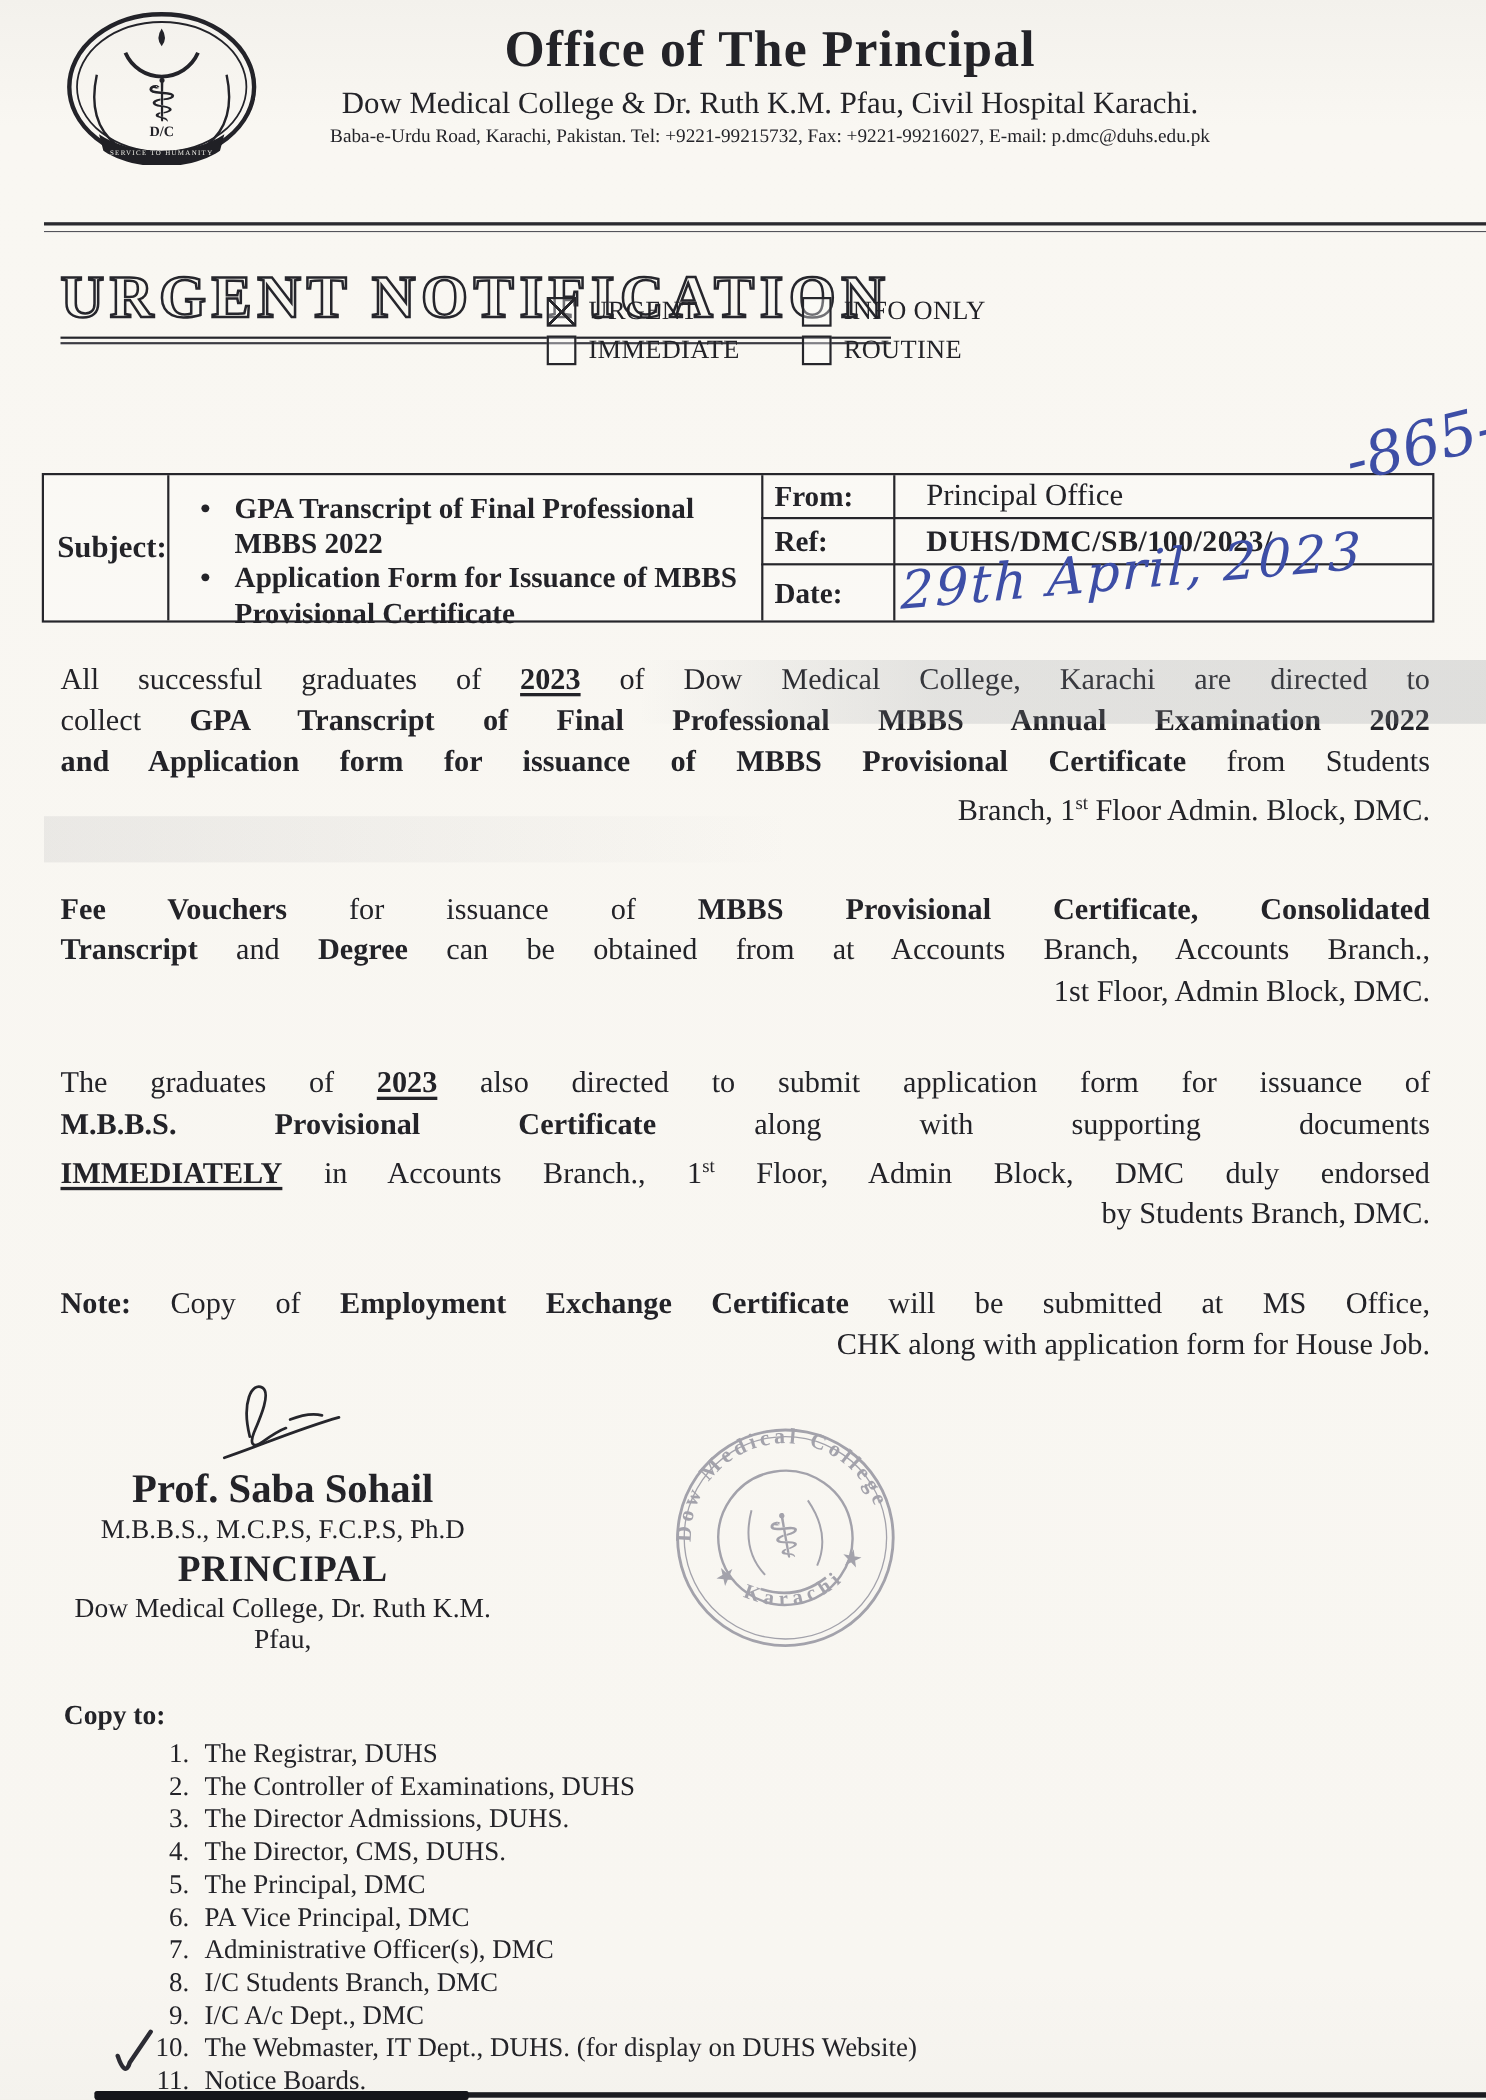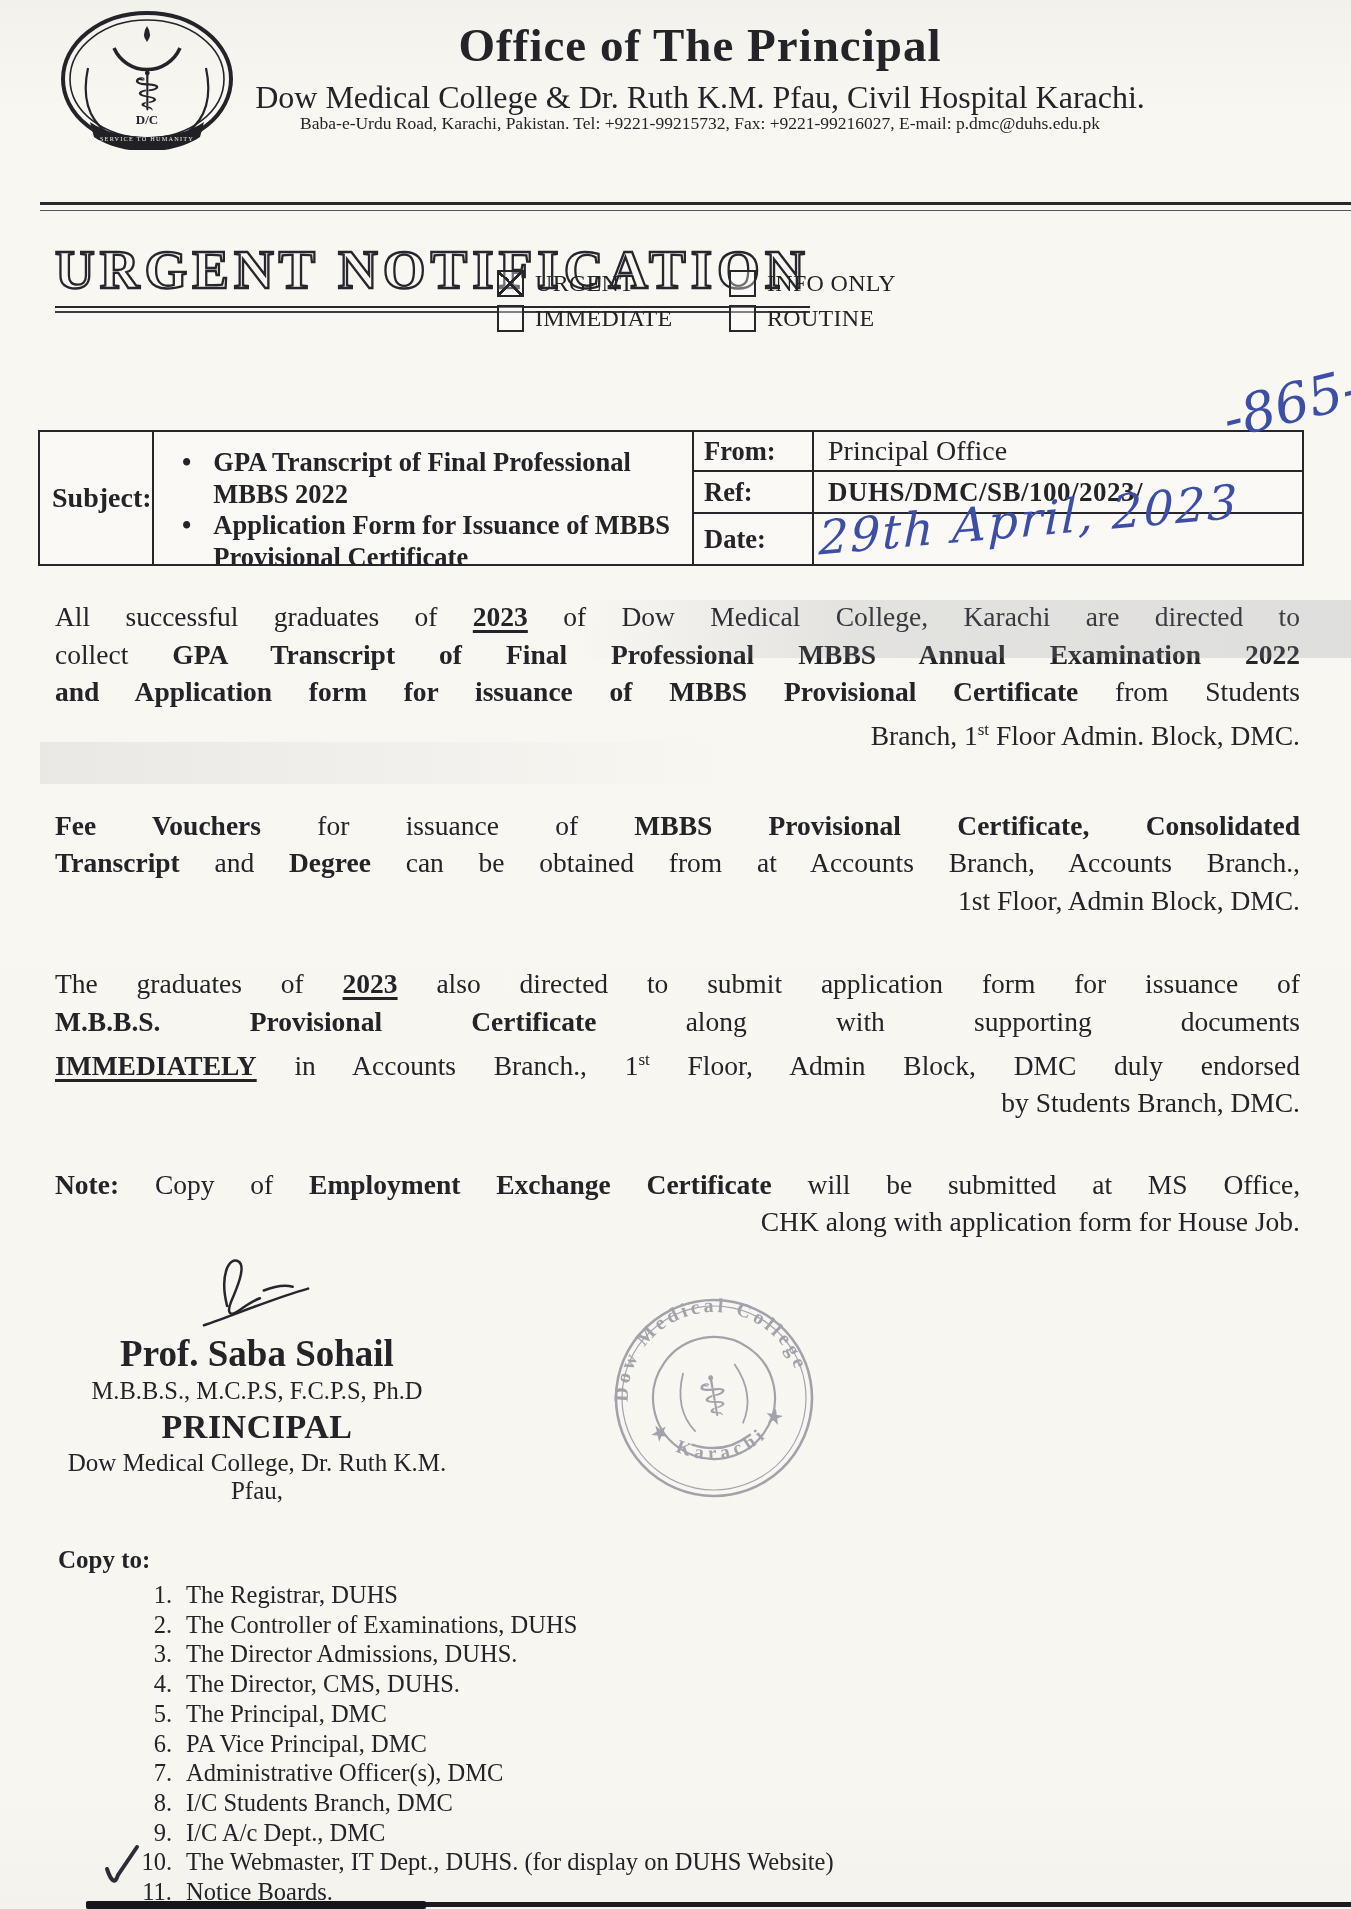--- a/index.html
+++ b/index.html
@@ -4,21 +4,21 @@
 <style>
   html,body{margin:0;padding:0;background:#e8e6e1;}
   .page{position:relative;width:1351px;height:1909px;margin:0 auto;overflow:hidden;
         background:linear-gradient(180deg,#f3f1ec 0%,#f9f7f2 6%,#f8f6f1 94%,#f4f2ed 100%);
         color:#232328;font-family:"Liberation Serif",serif;}
 
   
   .logo{position:absolute;left:58px;top:10px;width:178px;height:140px;}
   .hdr-title{position:absolute;left:230px;top:18px;width:940px;text-align:center;
              font-size:47px;font-weight:bold;letter-spacing:1px;}
-  .hdr-sub{position:absolute;left:230px;top:79px;width:940px;text-align:center;font-size:32px;}
+  .hdr-sub{position:absolute;left:230px;top:79px;width:940px;text-align:center;font-size:28px;}
   .hdr-addr{position:absolute;left:230px;top:113px;width:940px;text-align:center;
             font-size:17.5px;font-weight:normal;}
   .rule{position:absolute;left:40px;right:0;top:202px;height:5px;
         border-top:3px solid #2a2a2e;border-bottom:1px solid #54545b;}
 
   
   .notice{position:absolute;left:55px;top:238px;font-size:55px;font-weight:bold;
           letter-spacing:5px;padding-bottom:5px;border-bottom:2.5px solid #26262c;color:#2e2e34;}
   @supports (-webkit-text-stroke:1px #000){
     .notice{color:rgba(248,246,241,0.12);-webkit-text-stroke:2.3px #26262c;}
@@ -43,21 +43,21 @@
         border:2.5px solid #26262b;background:rgba(255,255,255,0.25);}
   .c-subject{grid-row:1/4;grid-column:1;display:flex;align-items:center;padding-left:12px;
              font-weight:bold;font-size:28px;}
   .c-bullets{grid-row:1/4;grid-column:2;border-left:2px solid #26262b;
              padding:15px 6px 2px 28px;font-weight:bold;font-size:26.5px;line-height:31.5px;}
   .bullet-item{display:flex;}
   .bullet-item::before{content:"\2022";margin-right:22px;}
   .c-lbl{border-left:2px solid #26262b;font-weight:bold;font-size:26.5px;display:flex;
          align-items:center;padding-left:10px;}
   .c-val{border-left:2px solid #26262b;font-size:28px;display:flex;align-items:center;
-         padding-left:14px;}
+         padding-left:28px;}
   .rt{border-top:2px solid #26262b;}
   .v-ref{font-weight:bold;font-size:27px;letter-spacing:0.5px;}
 
   .hand{color:#3d4ea6;font-style:italic;font-family:"DejaVu Serif",serif;}
   .ref-hand{position:absolute;left:1222px;top:372px;font-size:54px;transform:rotate(-14deg);
             white-space:nowrap;z-index:20;}
   .date-hand{position:absolute;left:818px;top:492px;font-size:47px;letter-spacing:2px;
              transform:rotate(-5deg) skewX(-6deg);white-space:nowrap;z-index:20;}
 
   

